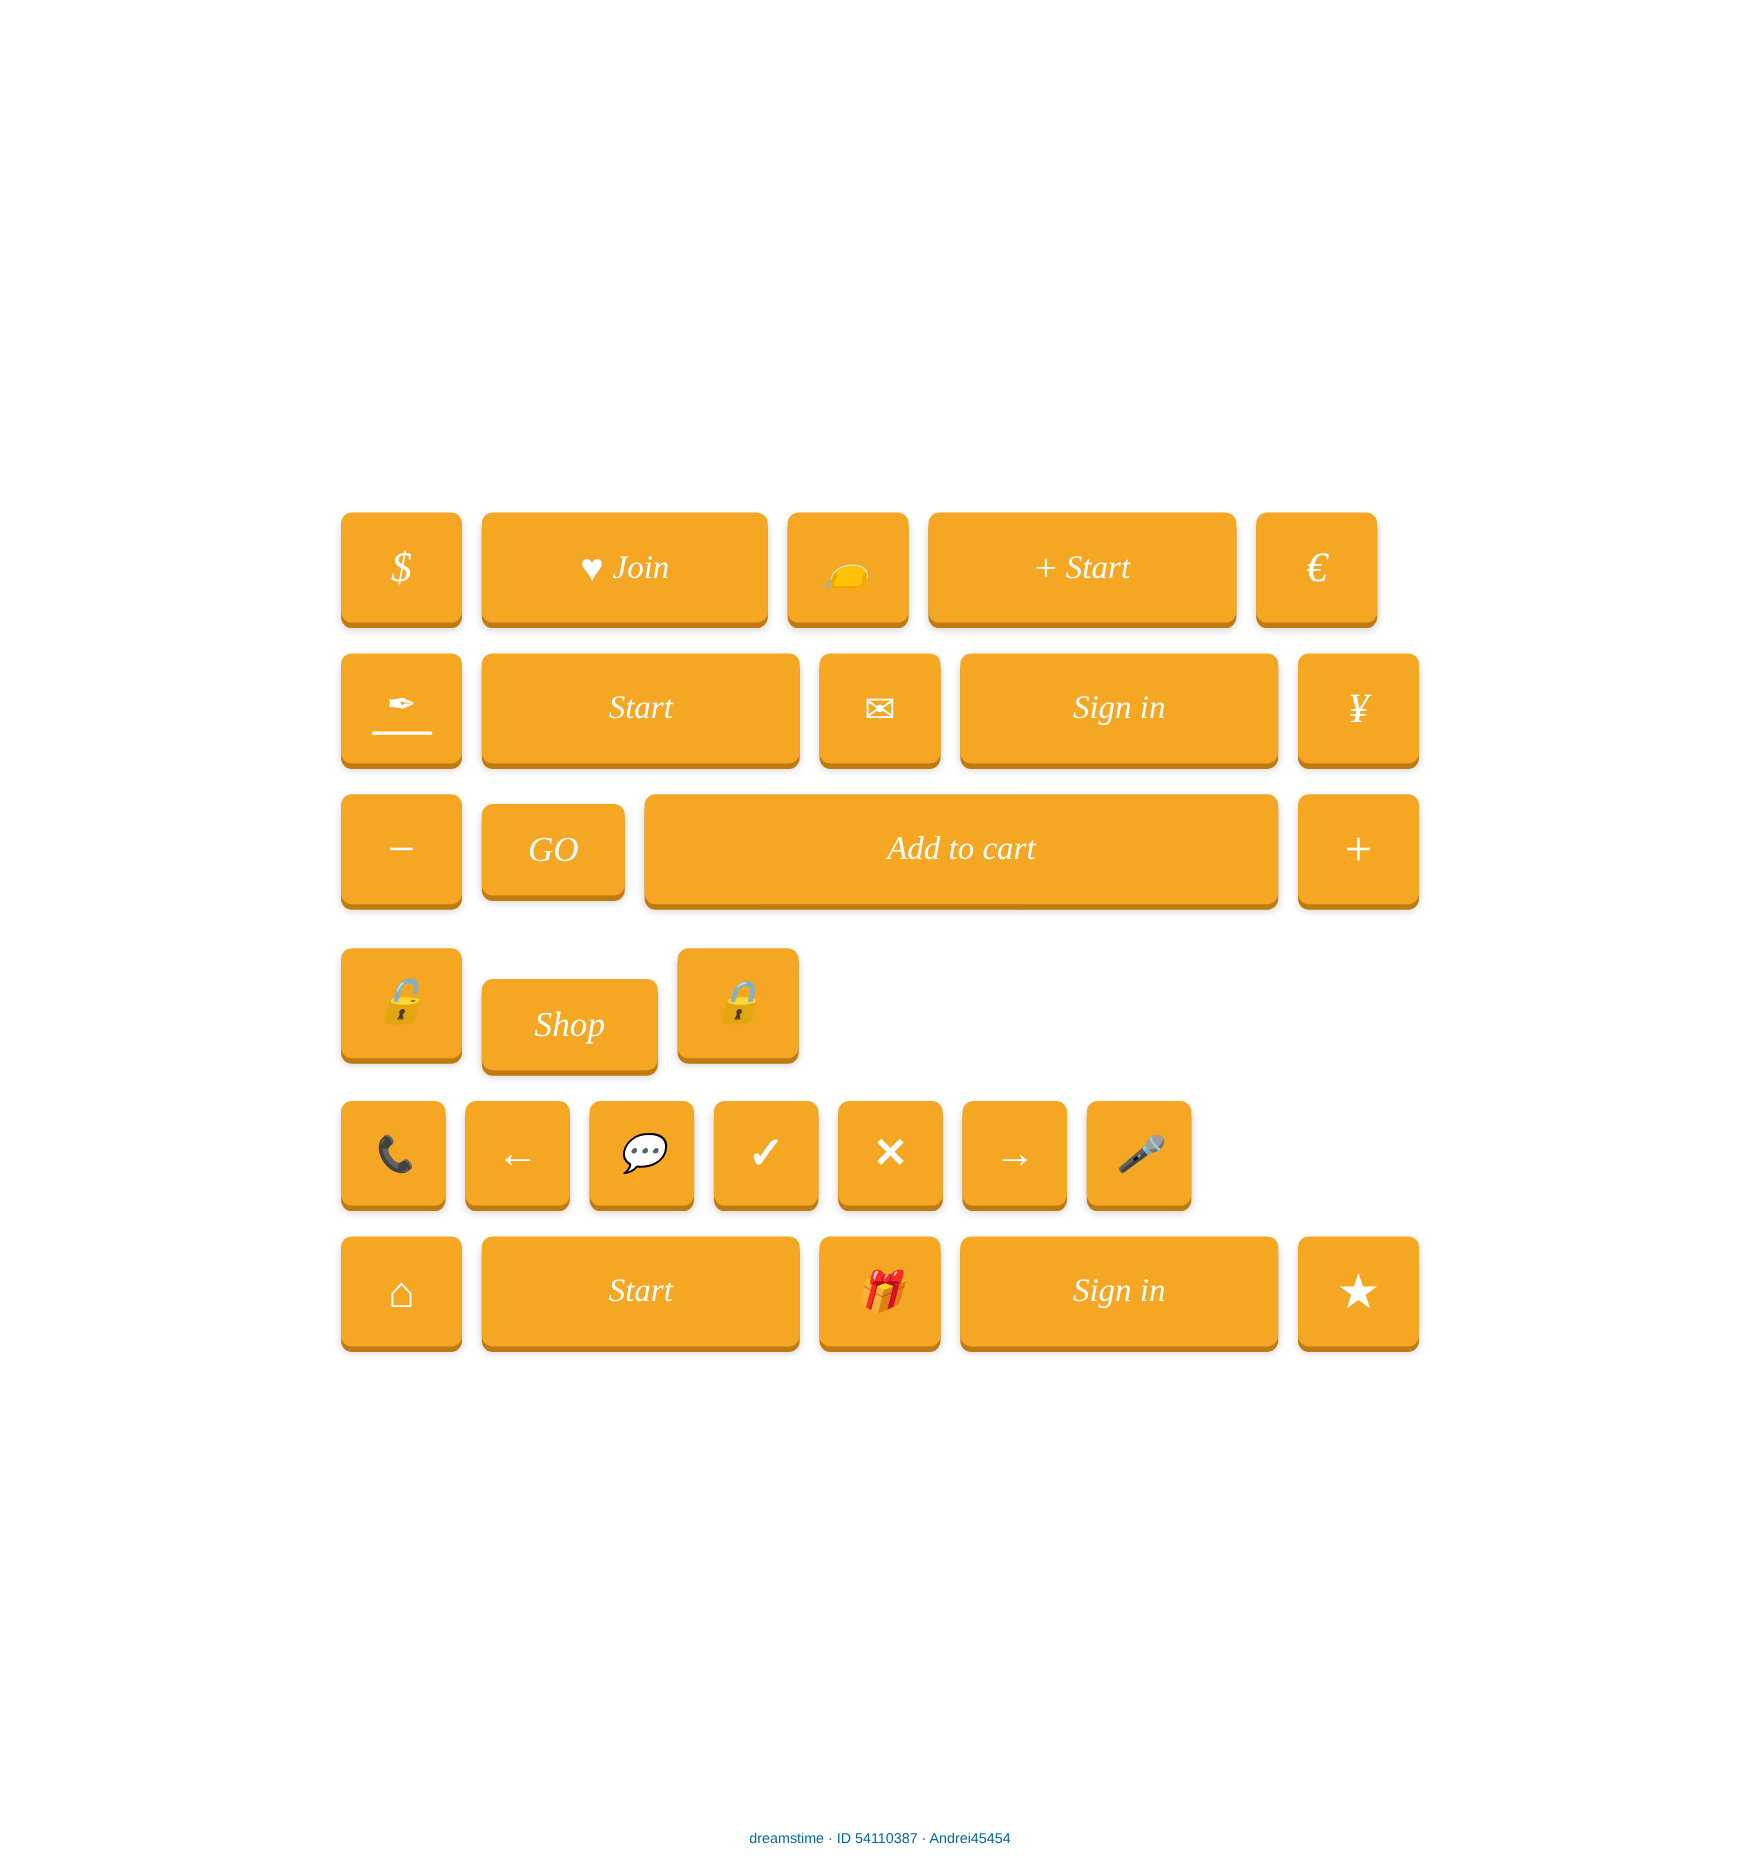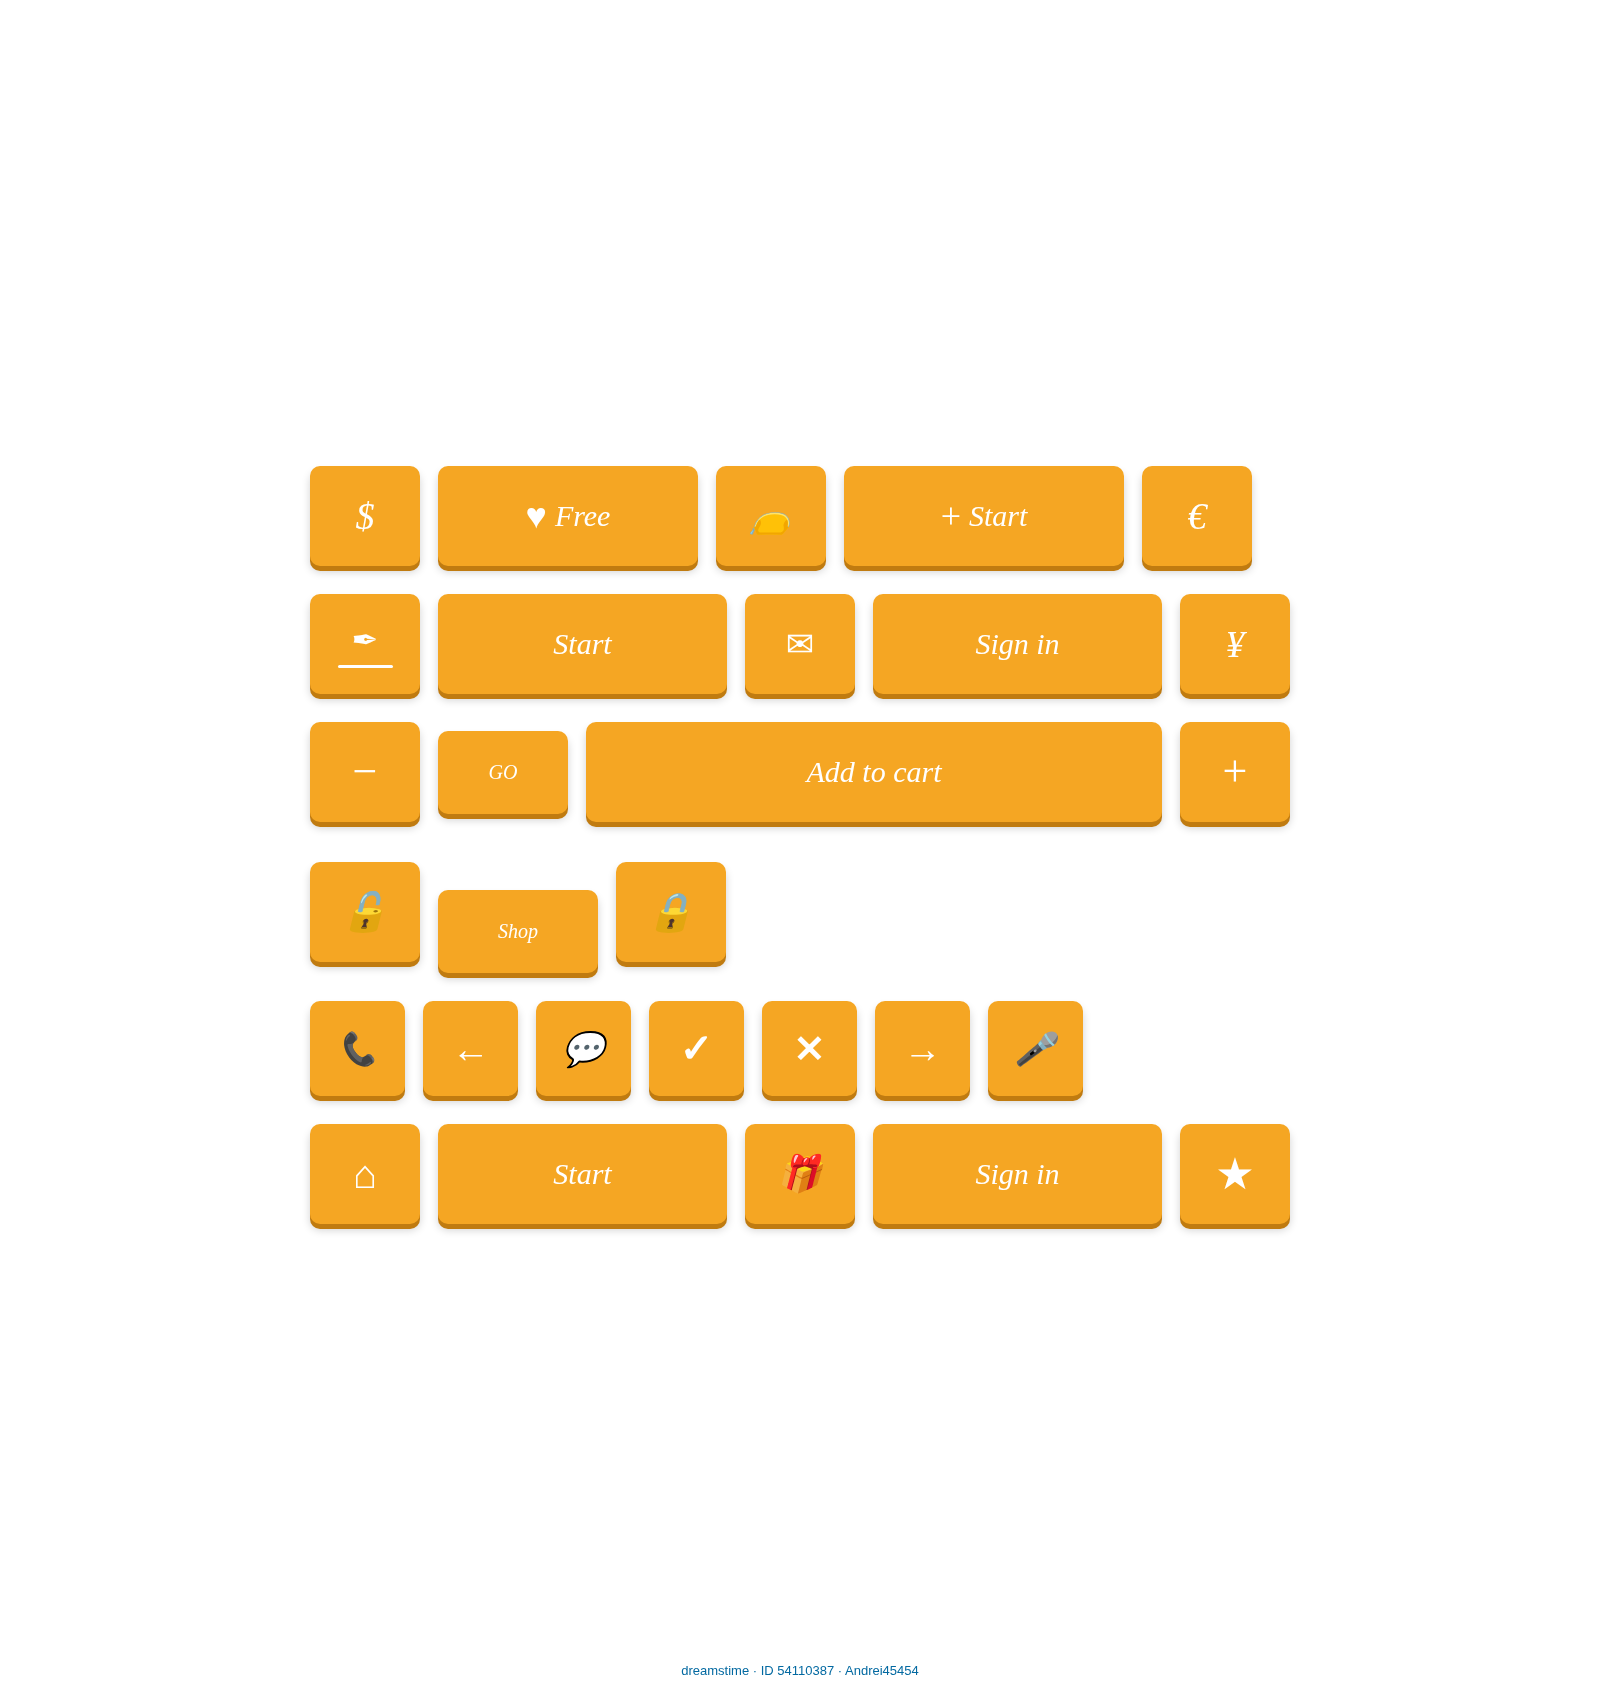--- a/index.html
+++ b/index.html
@@ -56,21 +56,21 @@
     .btn-wide {
       height: 100px;
       padding: 0 30px;
       font-size: 30px;
       flex: 1;
     }
 
     .btn-med {
       height: 83px;
       padding: 0 28px;
-      font-size: 20px;
+      font-size: 32px;
       flex-shrink: 0;
       text-align: right;
     }
 
     
     .btn-icon {
       font-size: 36px;
       margin-right: 8px;
     }
 
@@ -104,21 +104,21 @@
 <body>
 
 <div class="container">
 
   <div class="row row1">
     <button class="btn btn-sq">
       <span>$</span>
     </button>
     <button class="btn btn-wide" style="max-width:260px;">
       <span class="btn-icon">♥</span>
-      <span class="btn-label">Free</span>
+      <span class="btn-label">Join</span>
     </button>
     <button class="btn btn-sq">
       <span style="font-size:34px;">👝</span>
     </button>
     <button class="btn btn-wide" style="max-width:280px;">
       <span class="btn-icon" style="font-style:normal;">+</span>
       <span class="btn-label">Start</span>
     </button>
     <button class="btn btn-sq">
       <span>€</span>

